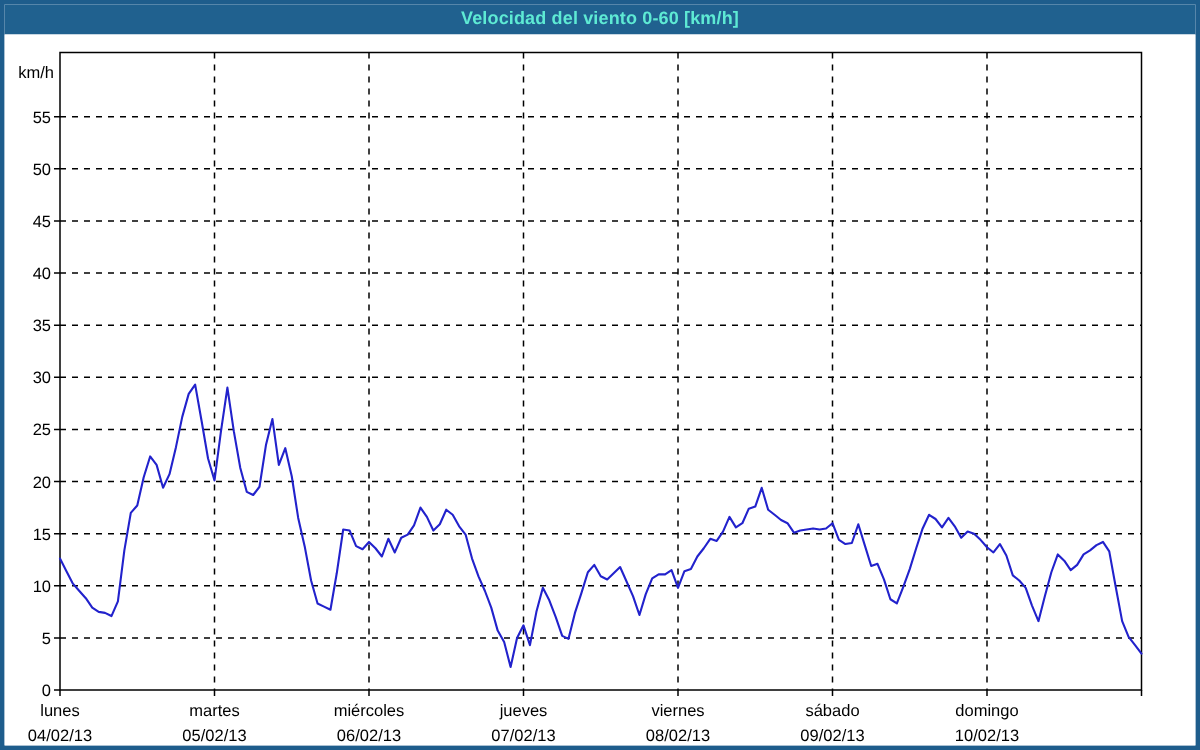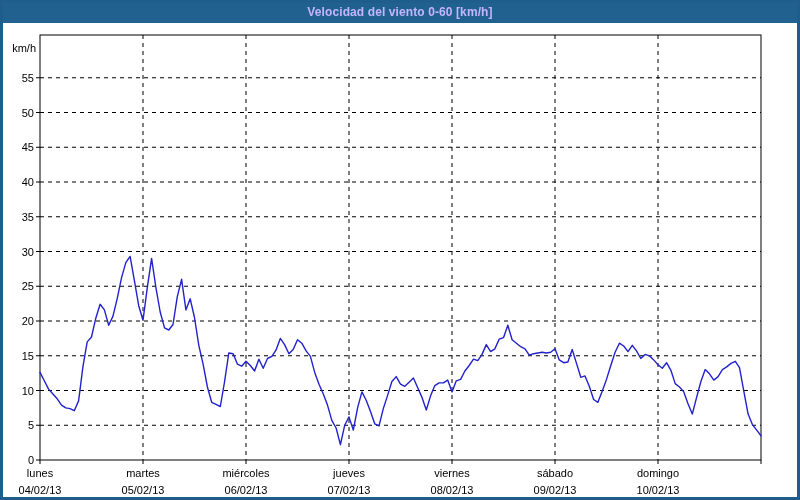--- a/index.html
+++ b/index.html
@@ -12,21 +12,21 @@
     font-family: "Liberation Sans", sans-serif;
     overflow: hidden;
   }
   .titlebar {
     position: absolute; left: -3px; top: -3px;
     width: 800px; height: 23px;
     background: #20618f;
     display: flex; align-items: center; justify-content: center;
   }
   .titlebar .title {
-    color: #c4b5fd;
+    color: #5eead4;
     font-size: 12px;
     font-weight: bold;
     letter-spacing: 0.1px;
   }
   .chart-area {
     position: absolute; left: 0; top: 20px;
     width: 794px; height: 474px;
     background: #ffffff;
   }
   svg text {

